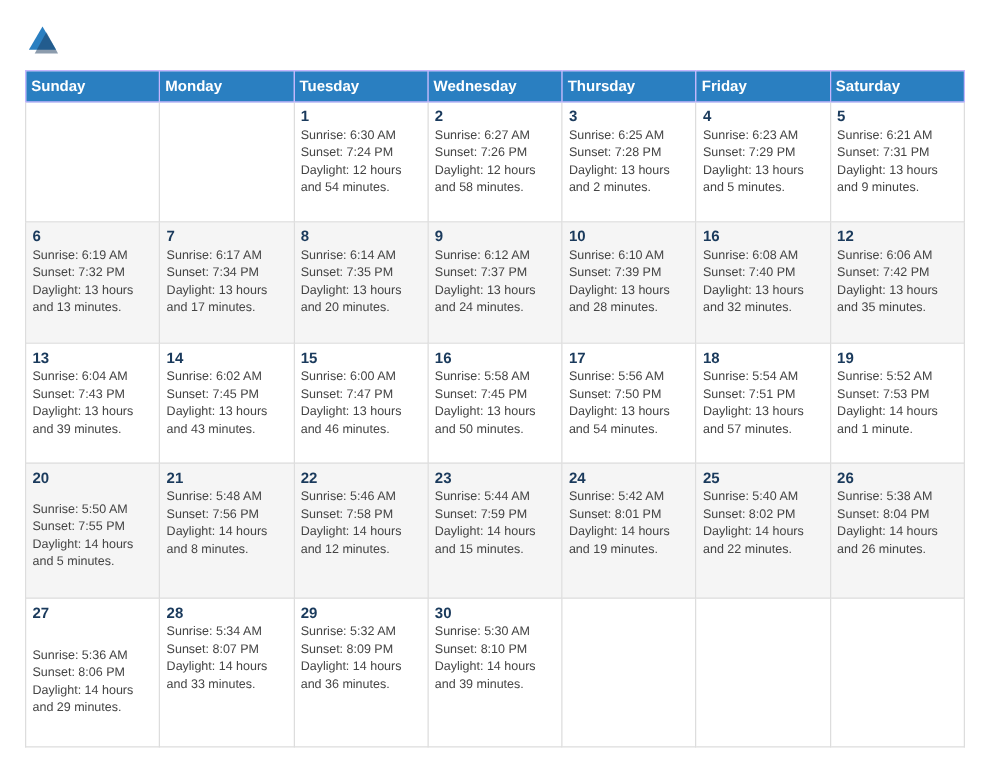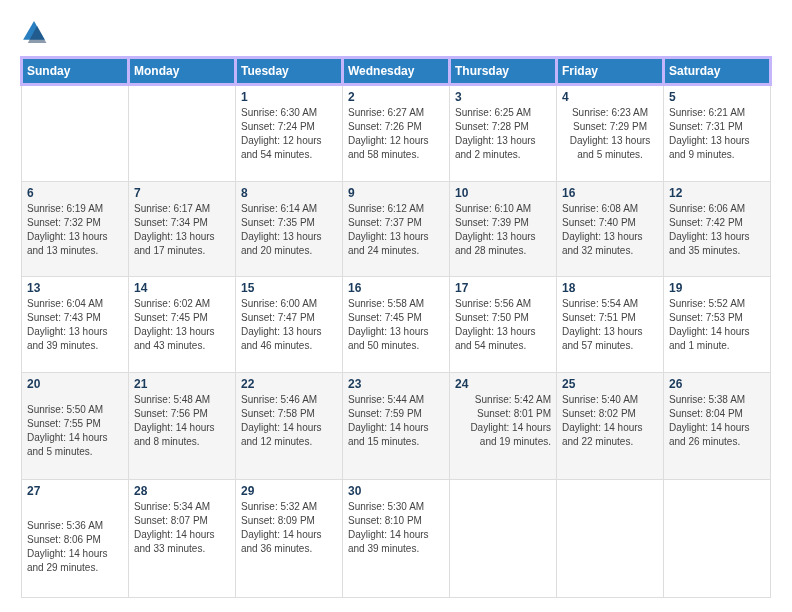--- a/index.html
+++ b/index.html
@@ -61,21 +61,21 @@
       width: 100%;
       table-layout: fixed;
     }
     .calendar th {
       background: #2a7fc1;
       color: #fff;
       font-size: 12px;
       font-weight: bold;
       padding: 5px 4px;
       text-align: left;
-      border: 3px solid #c4b5fd;
+      border: 1px solid #c4b5fd;
     }
     .calendar td {
       vertical-align: top;
       padding: 4px 5px;
       border: 1px solid #ddd;
       font-size: 9.5px;
       color: #333;
       height: 80px;
     }
     .day-num {
@@ -146,21 +146,21 @@
           </td>
           <td>
             <span class="day-num">3</span>
             <div class="day-info" style="white-space: pre-line;">Sunrise: 6:25 AM
 Sunset: 7:28 PM
 Daylight: 13 hours
 and 2 minutes.</div>
           </td>
           <td>
             <span class="day-num">4</span>
-            <div class="day-info" style="white-space: pre-line; text-align: center;">Sunrise: 6:23 AM
+            <div class="day-info" style="white-space: pre-line;">Sunrise: 6:23 AM
 Sunset: 7:29 PM
 Daylight: 13 hours
 and 5 minutes.</div>
           </td>
           <td>
             <span class="day-num">5</span>
             <div class="day-info" style="white-space: pre-line;">Sunrise: 6:21 AM
 Sunset: 7:31 PM
 Daylight: 13 hours
 and 9 minutes.</div>
@@ -292,21 +292,21 @@
           </td>
           <td>
             <span class="day-num">23</span>
             <div class="day-info" style="white-space: pre-line;">Sunrise: 5:44 AM
 Sunset: 7:59 PM
 Daylight: 14 hours
 and 15 minutes.</div>
           </td>
           <td>
             <span class="day-num">24</span>
-            <div class="day-info" style="white-space: pre-line; text-align: right;">Sunrise: 5:42 AM
+            <div class="day-info" style="white-space: pre-line;">Sunrise: 5:42 AM
 Sunset: 8:01 PM
 Daylight: 14 hours
 and 19 minutes.</div>
           </td>
           <td>
             <span class="day-num">25</span>
             <div class="day-info" style="white-space: pre-line;">Sunrise: 5:40 AM
 Sunset: 8:02 PM
 Daylight: 14 hours
 and 22 minutes.</div>

